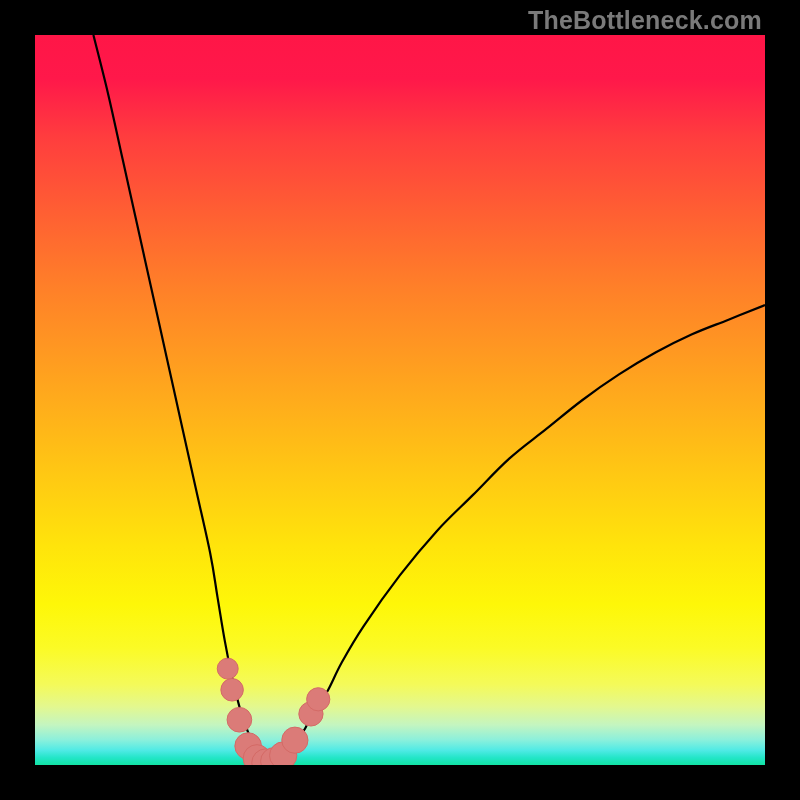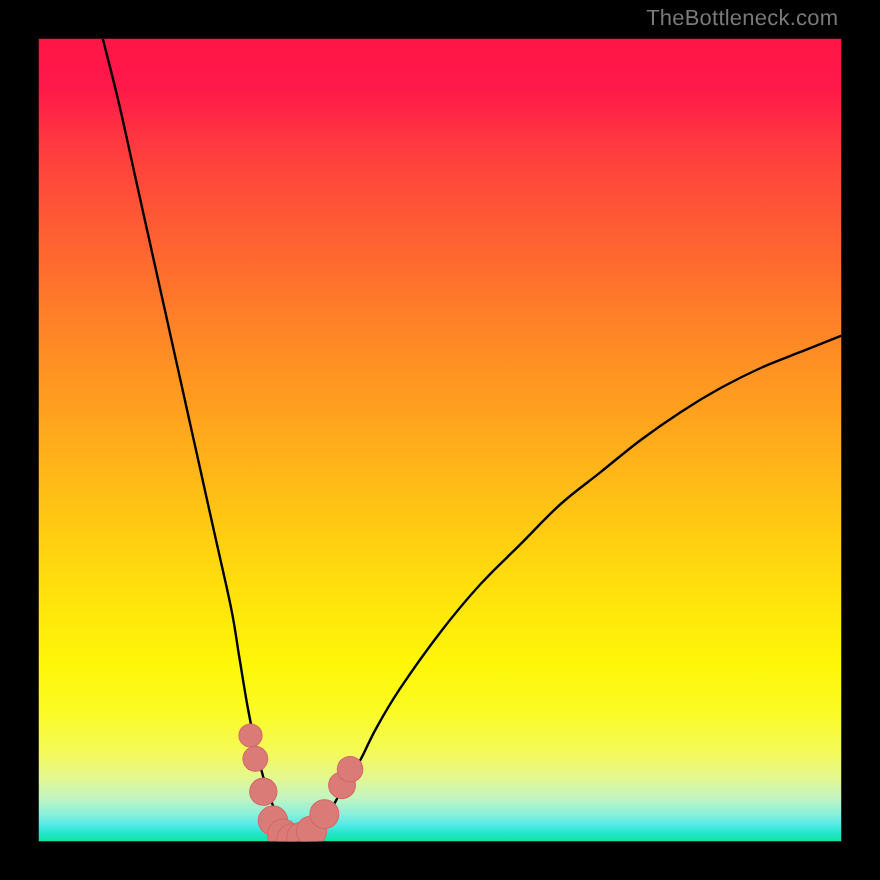--- a/index.html
+++ b/index.html
@@ -51,23 +51,23 @@
       #4feae5 98%,
       #23e6c8 99%,
       #12e3a4 100%
     );
   }
   .watermark {
     position: absolute;
     right: 38px;
     top: 6px;
     color: #7a7a7a;
-    font-size: 20px;
+    font-size: 25px;
     letter-spacing: 0.2px;
-    font-weight: 400;
+    font-weight: 700;
   }
   svg.curves {
     position: absolute;
     left: 0;
     top: 0;
     width: 100%;
     height: 100%;
   }
 </style>
 </head>

